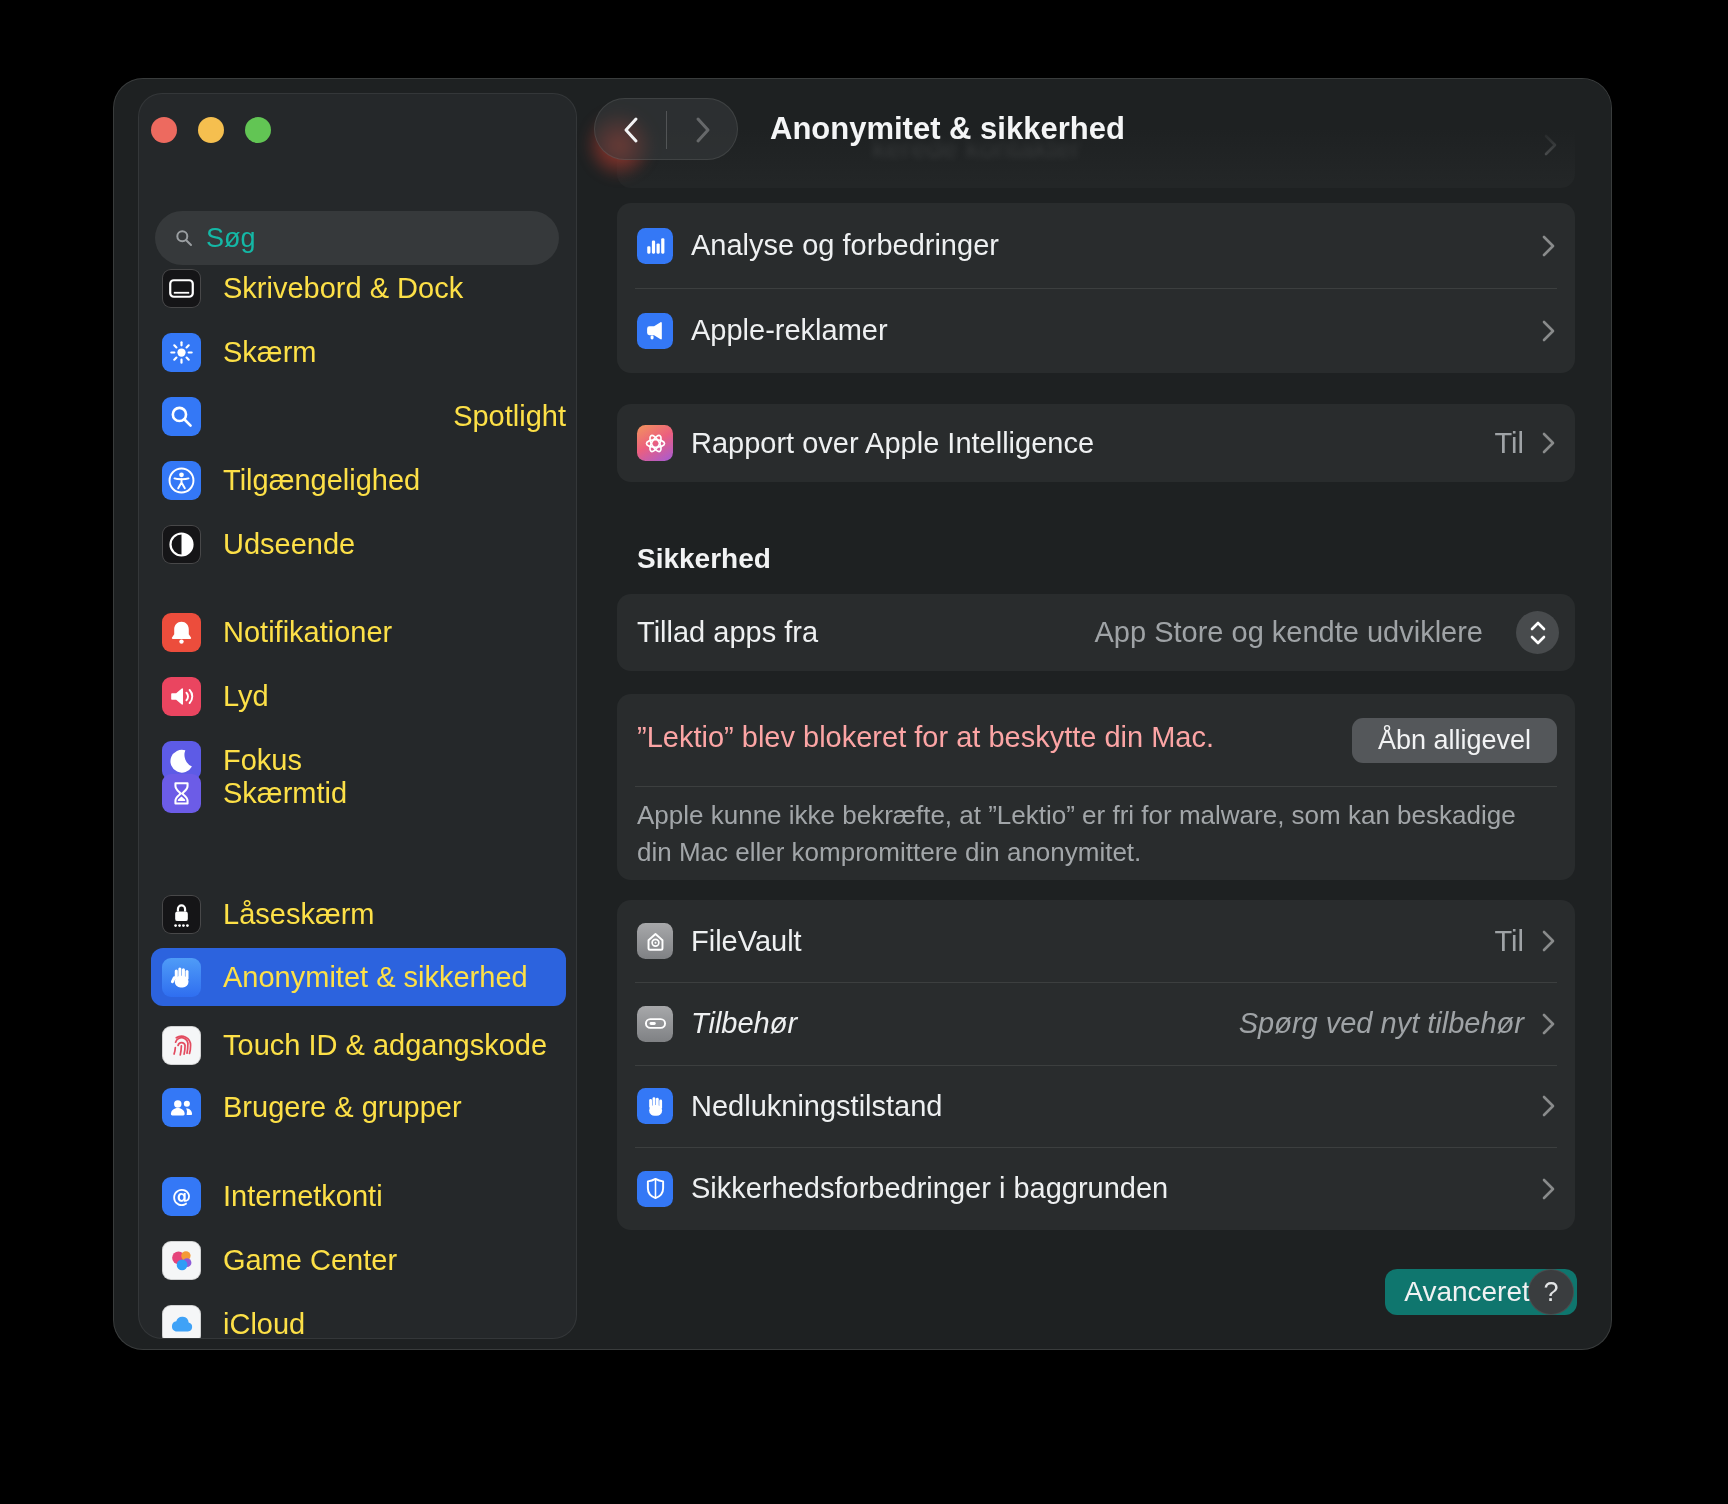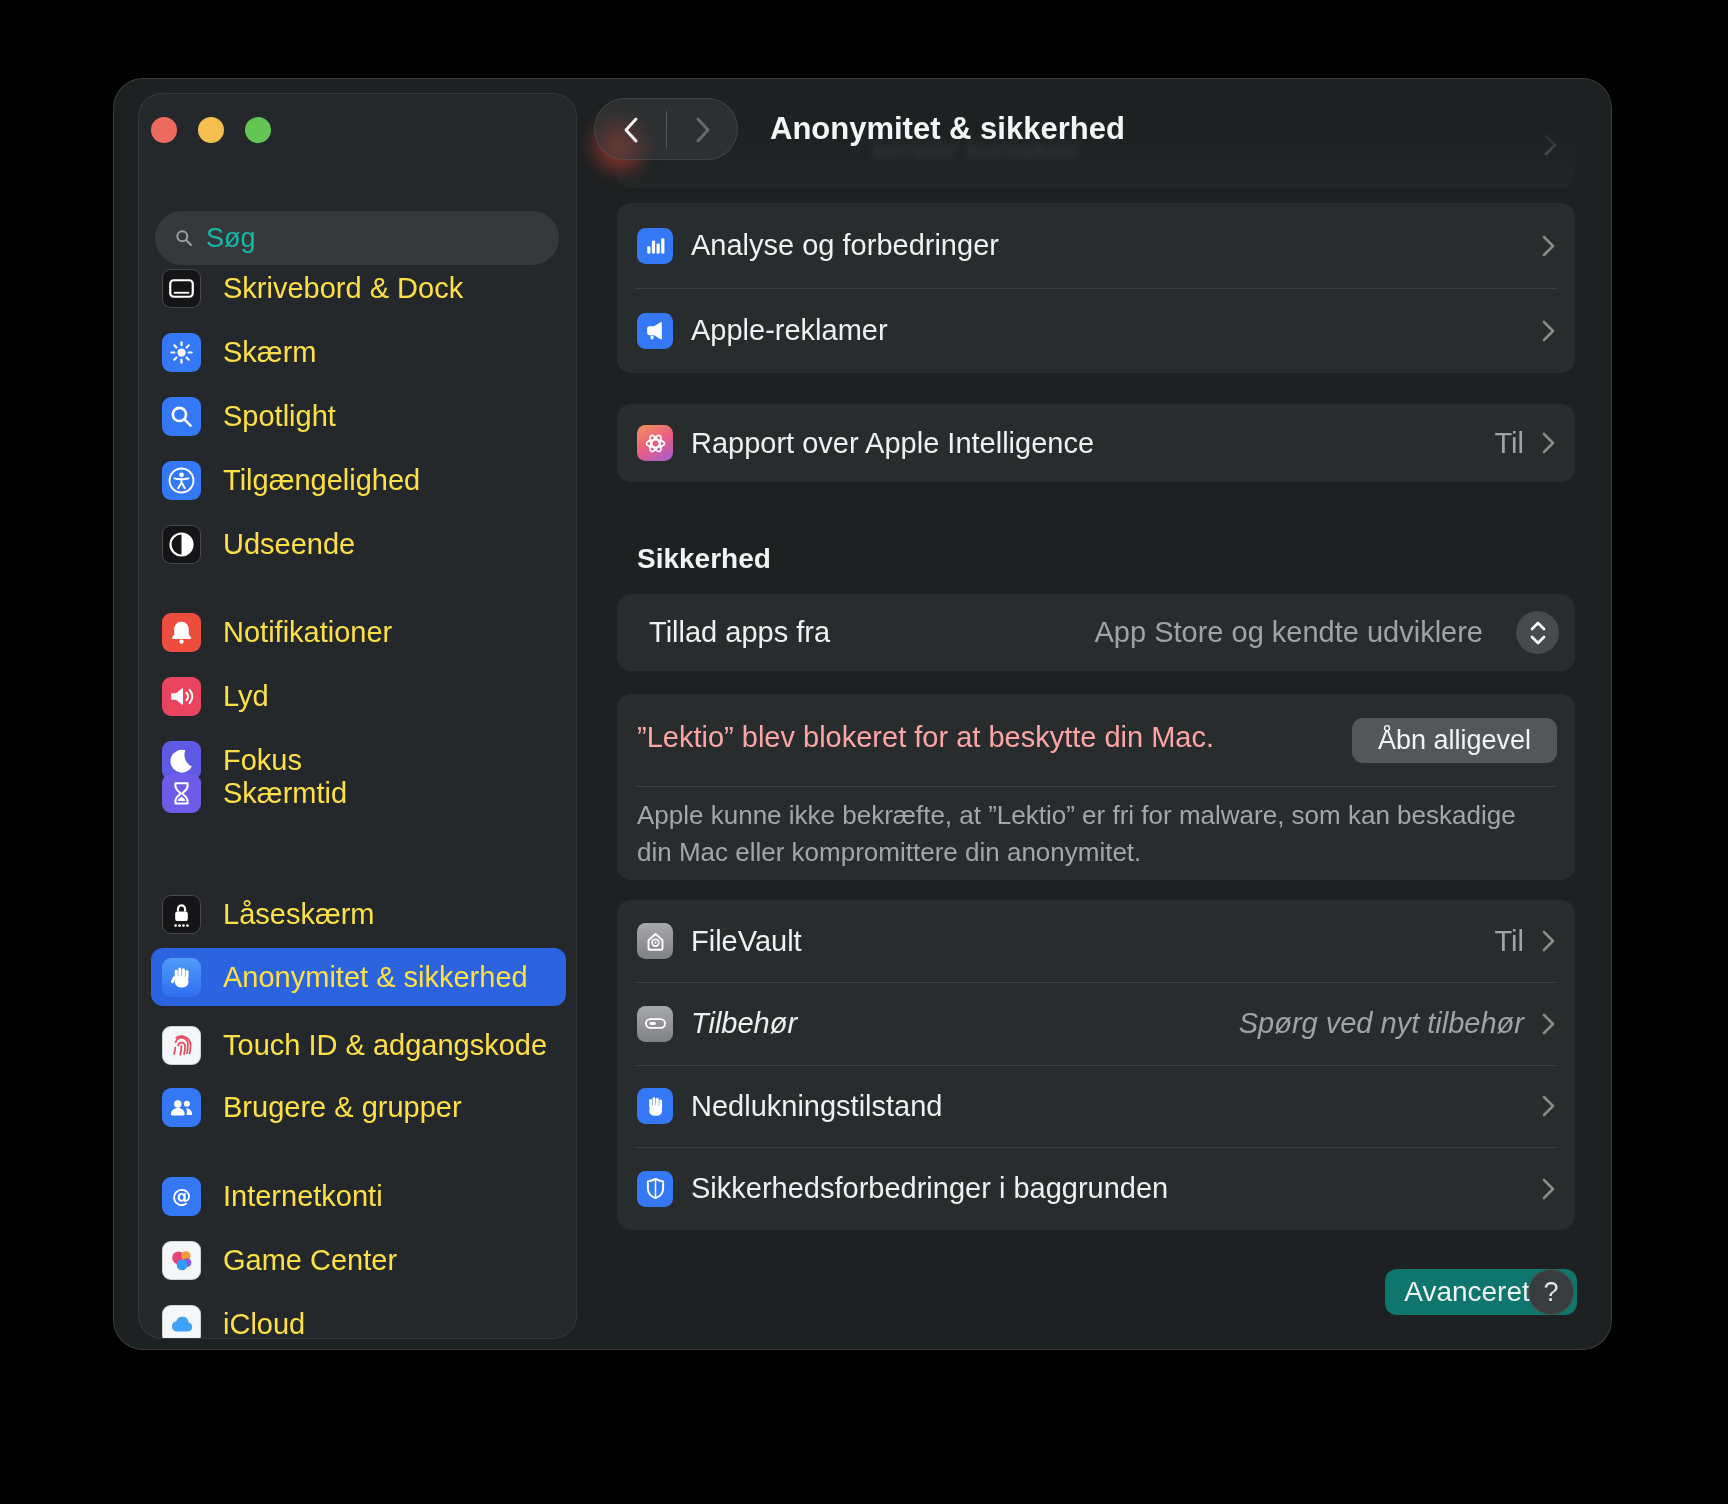--- a/index.html
+++ b/index.html
@@ -99,21 +99,21 @@
           <line x1="15.68" y1="15.68" x2="17.23" y2="17.23"></line>
               <line x1="8.32" y1="8.32" x2="6.77" y2="6.77"></line>
           <line x1="15.68" y1="8.32" x2="17.23" y2="6.77"></line>
               <line x1="8.32" y1="15.68" x2="6.77" y2="17.23"></line>
         </g>
           </svg>
       </span>
         <span class="slabel">Skærm</span>
     </div>
 
-    <div class="srow" style="top:293px;">
+    <div class="srow" style="top:293px;justify-content:space-between;">
       <span class="sico" style="background:#3478f6;">
         <svg viewBox="0 0 24 24">
             <circle cx="10.5" cy="10.5" r="4.8" fill="none" stroke="#fff" stroke-width="1.9"></circle>
             <line x1="14.2" y1="14.2" x2="18.6" y2="18.6" stroke="#fff" stroke-width="1.9" stroke-linecap="round"></line>
           </svg>
       </span>
         <span class="slabel">Spotlight</span>
     </div>
 
     <div class="srow" style="top:357px;">
@@ -343,21 +343,21 @@
       <svg class="chev" width="13" height="22" viewBox="0 0 13 22">
           <polyline points="2,2 11,11 2,20" fill="none" stroke="rgba(255,255,255,0.45)" stroke-width="2.6" stroke-linecap="round" stroke-linejoin="round"></polyline>
         </svg>
     </div>
   </div>
 
   <div class="sechdr" style="top:464px;">Sikkerhed</div>
 
   <div class="card" style="top:515px;height:77px;">
     <div class="crow" style="top:0;height:77px;padding-left:20px;">
-      <span class="clabel" style="margin-left:12px;">Tillad apps fra</span>
+      <span class="clabel" style="margin-left:0;">Tillad apps fra</span>
       <span class="cval" style="margin-right:92px;">App Store og kendte udviklere</span>
     </div>
     <div id="stepper">
       <svg width="26" height="30" viewBox="0 0 26 30">
         <polyline points="7,11 13,5 19,11" fill="none" stroke="#fff" stroke-width="2.6" stroke-linecap="round" stroke-linejoin="round"></polyline>
         <polyline points="7,19 13,25 19,19" fill="none" stroke="#fff" stroke-width="2.6" stroke-linecap="round" stroke-linejoin="round"></polyline>
       </svg>
     </div>
   </div>
 

